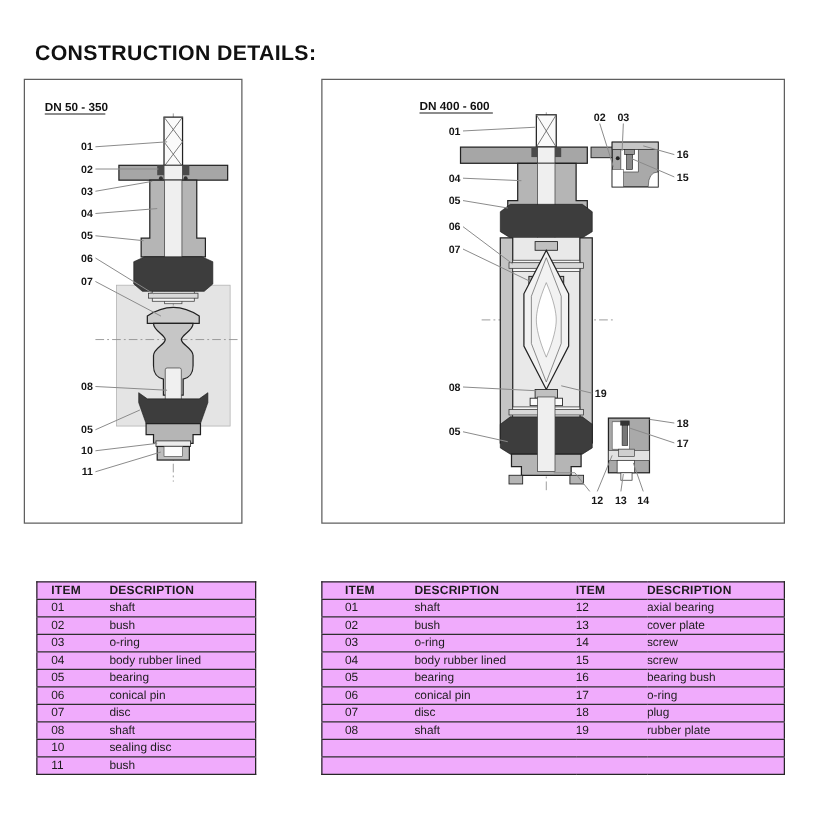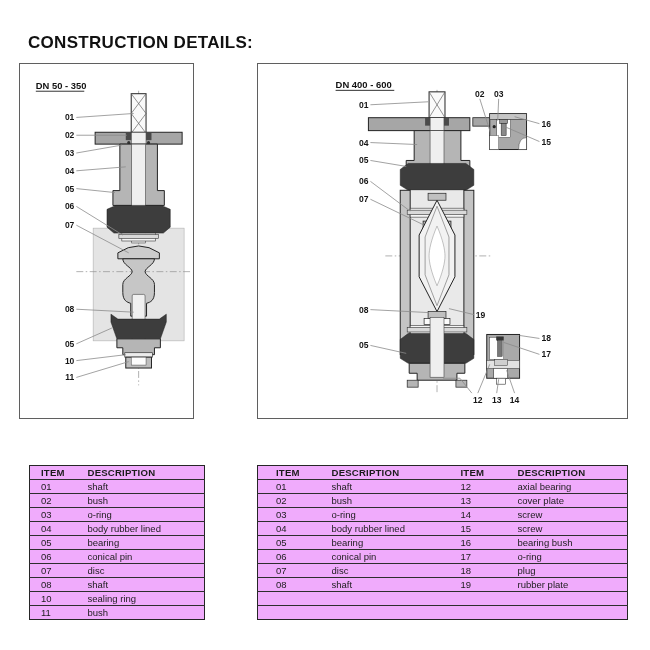--- a/index.html
+++ b/index.html
@@ -278,21 +278,21 @@
       <tr>
         <td>07</td>
         <td>disc</td>
       </tr>
       <tr>
         <td>08</td>
         <td>shaft</td>
       </tr>
       <tr>
         <td>10</td>
-        <td>sealing ring</td>
+        <td>sealing disc</td>
       </tr>
       <tr>
         <td>11</td>
         <td>bush</td>
       </tr>
     </tbody>
   </table>
 
 <table id="table-right" class="parts-table">
   <colgroup>

